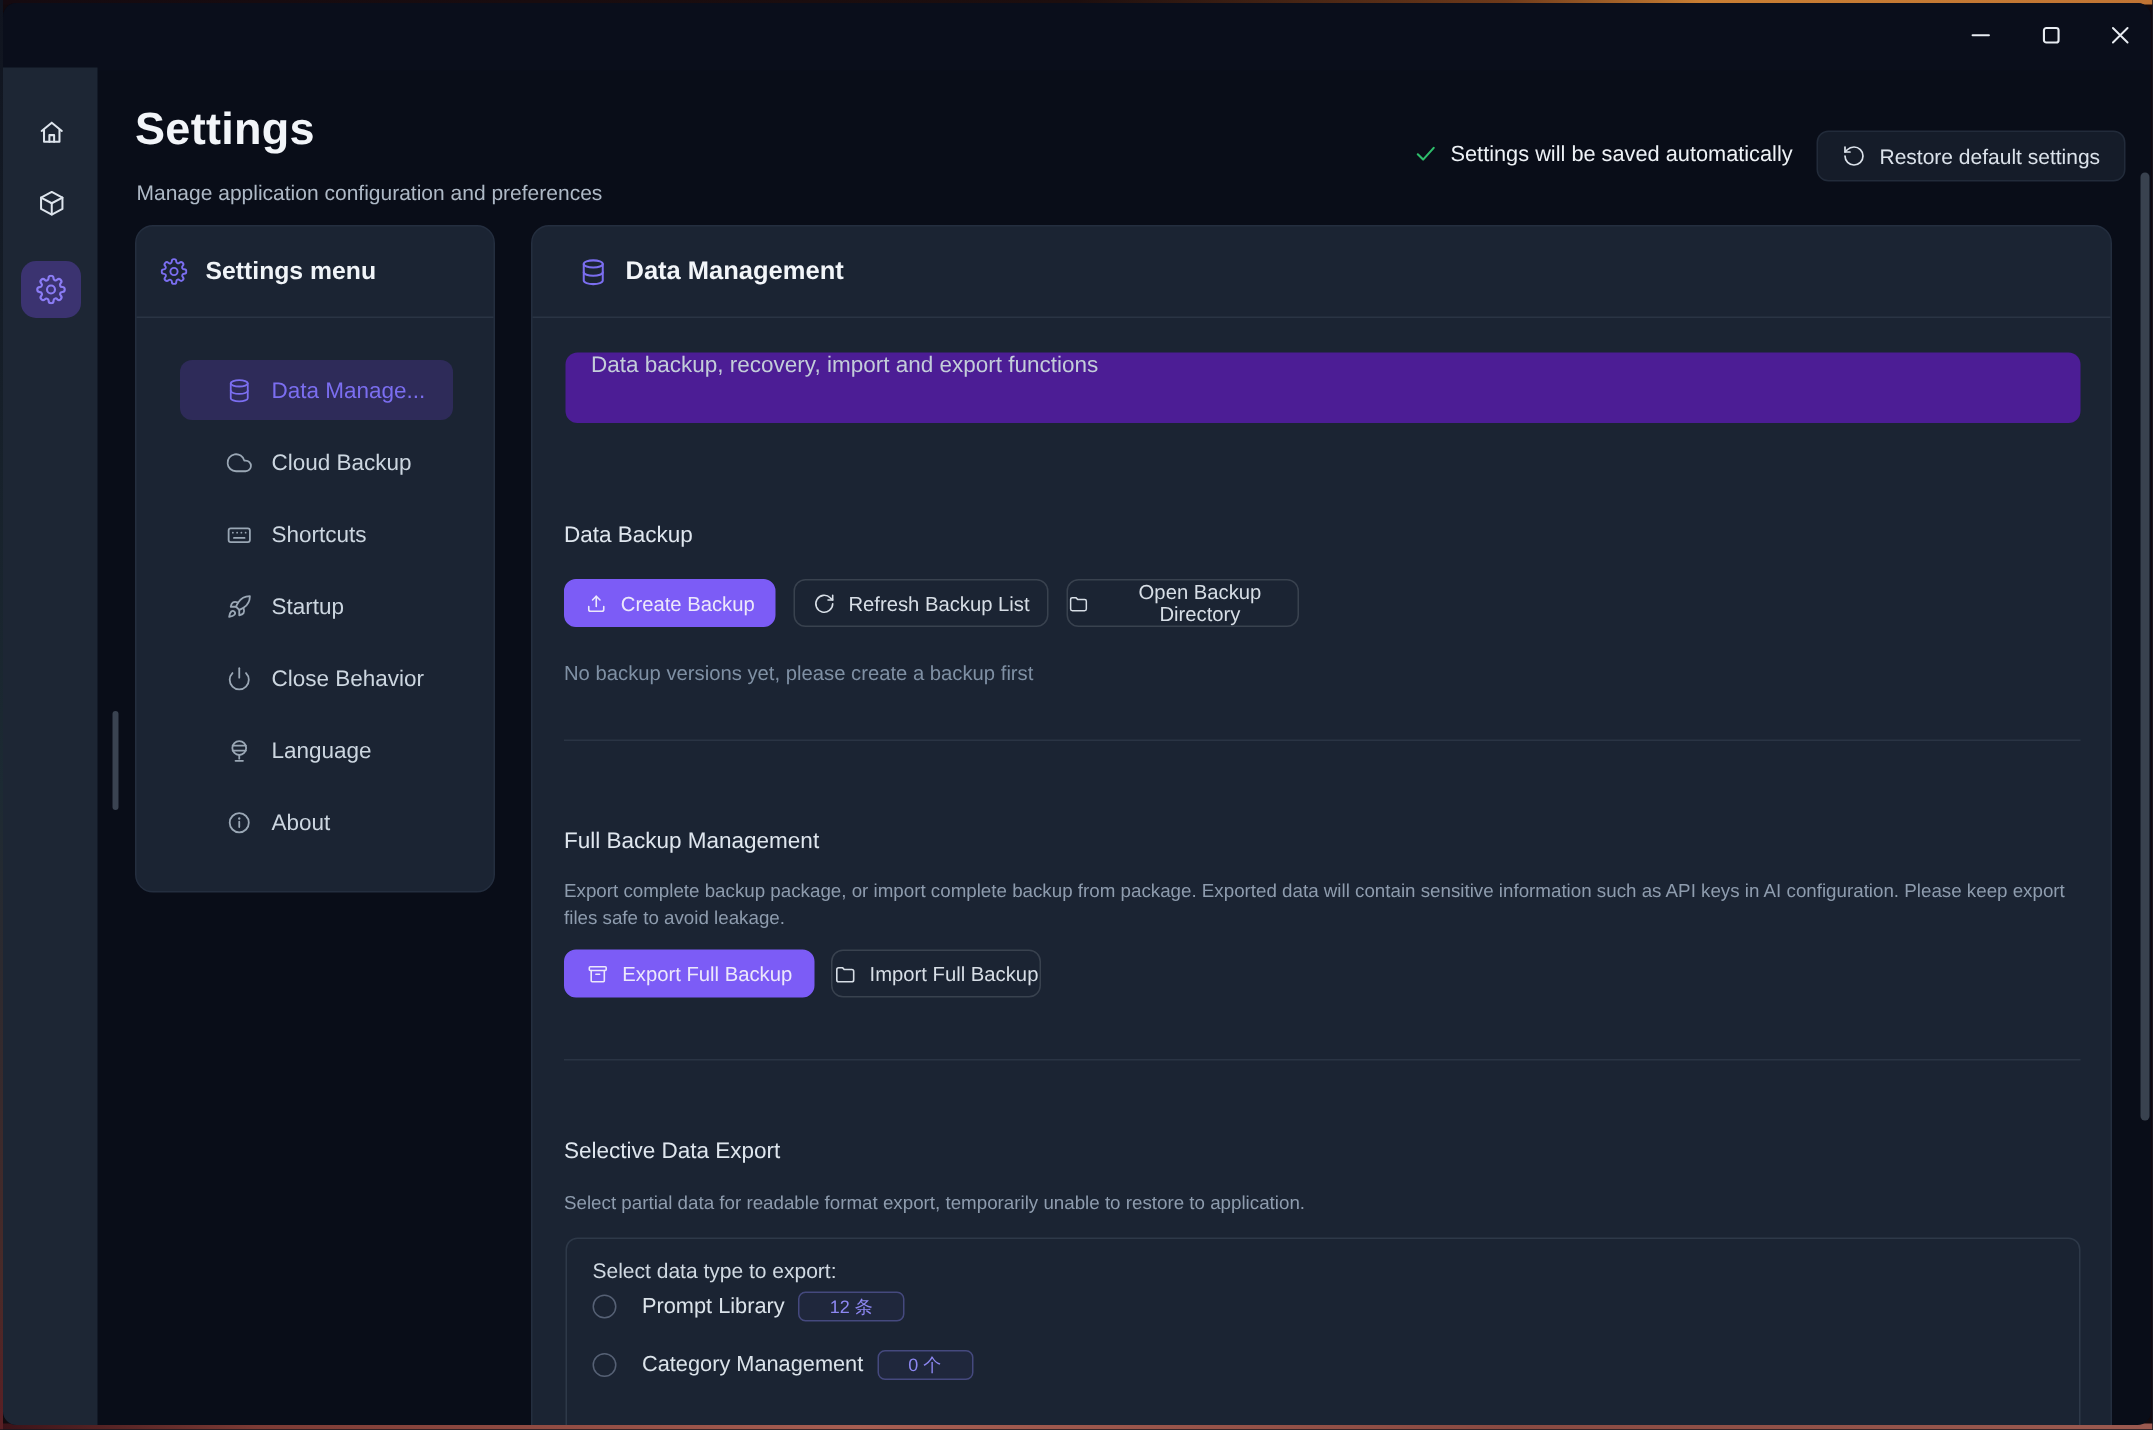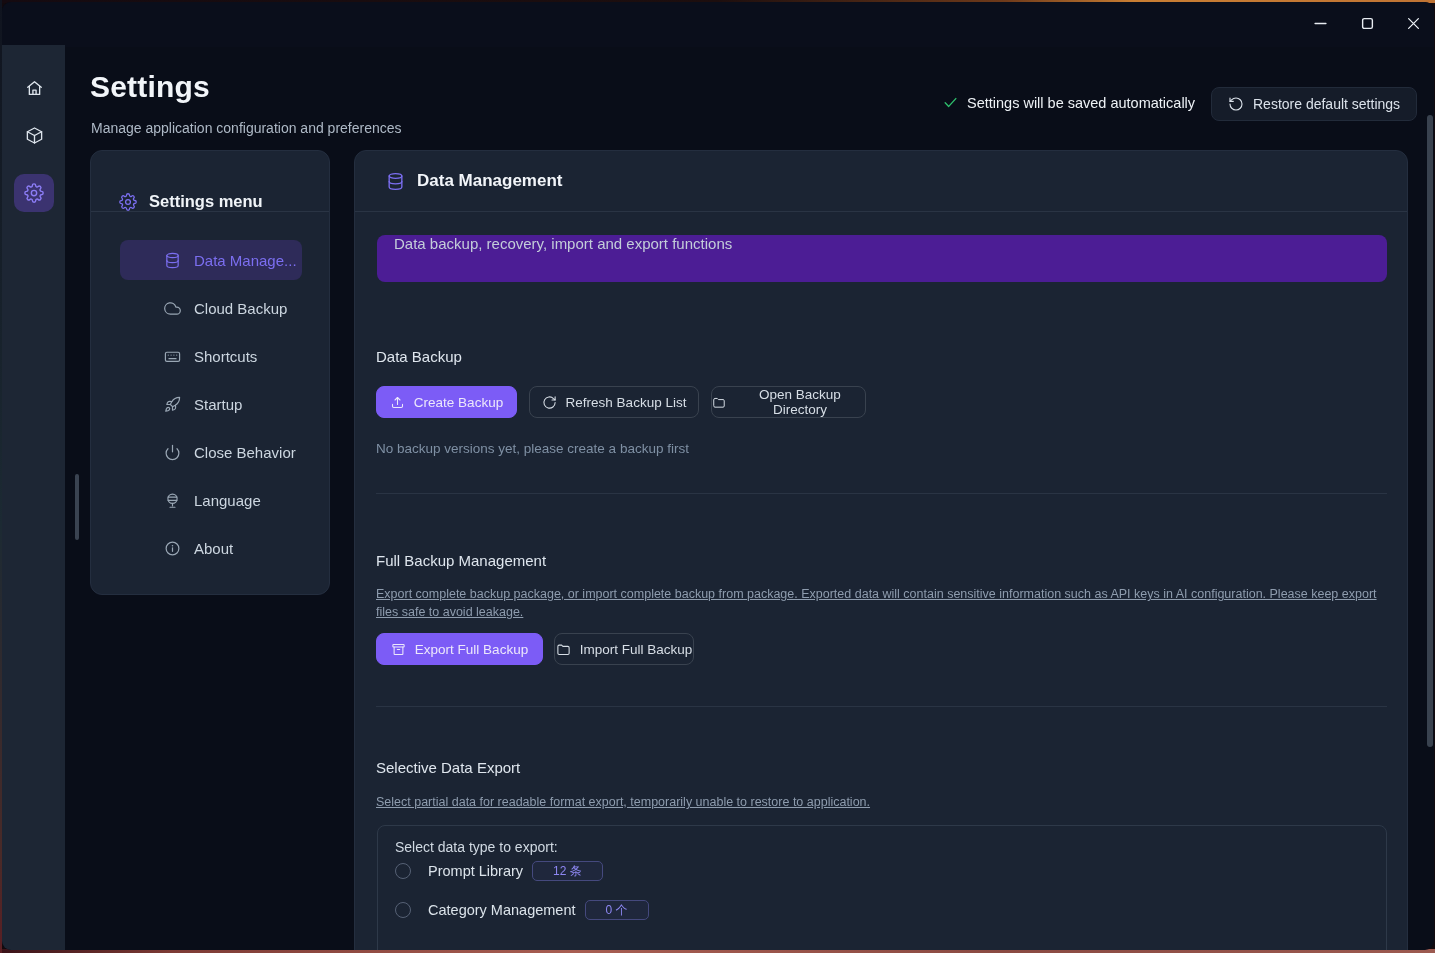--- a/index.html
+++ b/index.html
@@ -35,41 +35,41 @@
   .page-subtitle { position:absolute; left:89px; top:118px; font-size:14px; color:#aeb9c6; }
   .autosave { position:absolute; left:940px; top:92px; display:flex; align-items:center; gap:8px; }
   .autosave .txt { font-size:14.5px; color:#eef2f6; }
   .btn-restore { position:absolute; left:1209px; top:85px; height:34px; padding:0 16px;
     background:#151c29; border:1px solid #222b3a; border-radius:8px; color:#dbe2ea;
     font-size:14px; display:flex; align-items:center; gap:9px; cursor:pointer; font-family:inherit; }
 
   
   .menu-panel { position:absolute; left:88px; top:148px; width:240px; height:445px;
     background:#1b2433; border:1px solid #242e3f; border-radius:12px; }
-  .menu-head { height:61px; display:flex; align-items:flex-end; gap:12px; padding-left:28px;
+  .menu-head { height:61px; display:flex; align-items:center; gap:12px; padding-left:16px;
     border-bottom:1px solid #2a3444; }
   .menu-head .ttl { font-size:16.5px; font-weight:700; color:#f0f4f8; }
   .menu-item { position:absolute; left:29px; width:182px; height:40px; border-radius:8px;
-    display:flex; align-items:center; gap:13px; padding-left:44px; color:#ccd6e0; font-size:15px; cursor:pointer; }
+    display:flex; align-items:center; gap:13px; padding-left:31px; color:#ccd6e0; font-size:15px; cursor:pointer; }
   .menu-item .mi-icon { color:#9aa7b5; display:flex; }
   .menu-item.active { background:#2e2b59; color:#7b6ef0; }
   .menu-item.active .mi-icon { color:#7b6ef0; }
 
   
   .card { position:absolute; left:352px; top:148px; width:1054px; height:830px;
     background:#1b2433; border:1px solid #242e3f; border-radius:12px; }
   .card-head { height:61px; display:flex; align-items:center; gap:12px; padding-left:31px;
     border-bottom:1px solid #2a3444; }
   .card-head .ttl { font-size:17px; font-weight:700; color:#f2f5f9; }
   .desc-box { position:absolute; left:22px; top:84px; width:1010px; height:47px;
     background:#4c1d95; border-radius:8px; display:flex; align-items:flex-start; padding-left:17px; }
   .desc-box span { font-size:15px; color:#c3cdd9; }
 
   .sec-title { position:absolute; left:21px; font-size:15px; color:#dfe6ee; }
-  .sec-desc  { position:absolute; left:21px; width:1008px; font-size:12.5px; line-height:18px; color:#8e9cae;text-decoration:underline; }
+  .sec-desc  { position:absolute; left:21px; width:1008px; font-size:12.5px; line-height:18px; color:#8e9cae; }
   .hr { position:absolute; left:21px; width:1011px; height:0; border-top:1px solid #2a3444; }
 
   .btn { height:32px; border-radius:8px; font-size:13.5px; display:flex; align-items:center;
     justify-content:center; gap:9px; cursor:pointer; font-family:inherit; position:absolute; }
   .btn-primary { background:#7c5cf6; border:1px solid #7c5cf6; color:#ece8fb; }
   .btn-outline { background:transparent; border:1px solid #39424f; color:#d7dee6; }
 
   .note { position:absolute; left:21px; font-size:13.5px; color:#7f90a4; }
 
   .select-box { position:absolute; left:22px; top:674px; width:1010px; height:260px;

